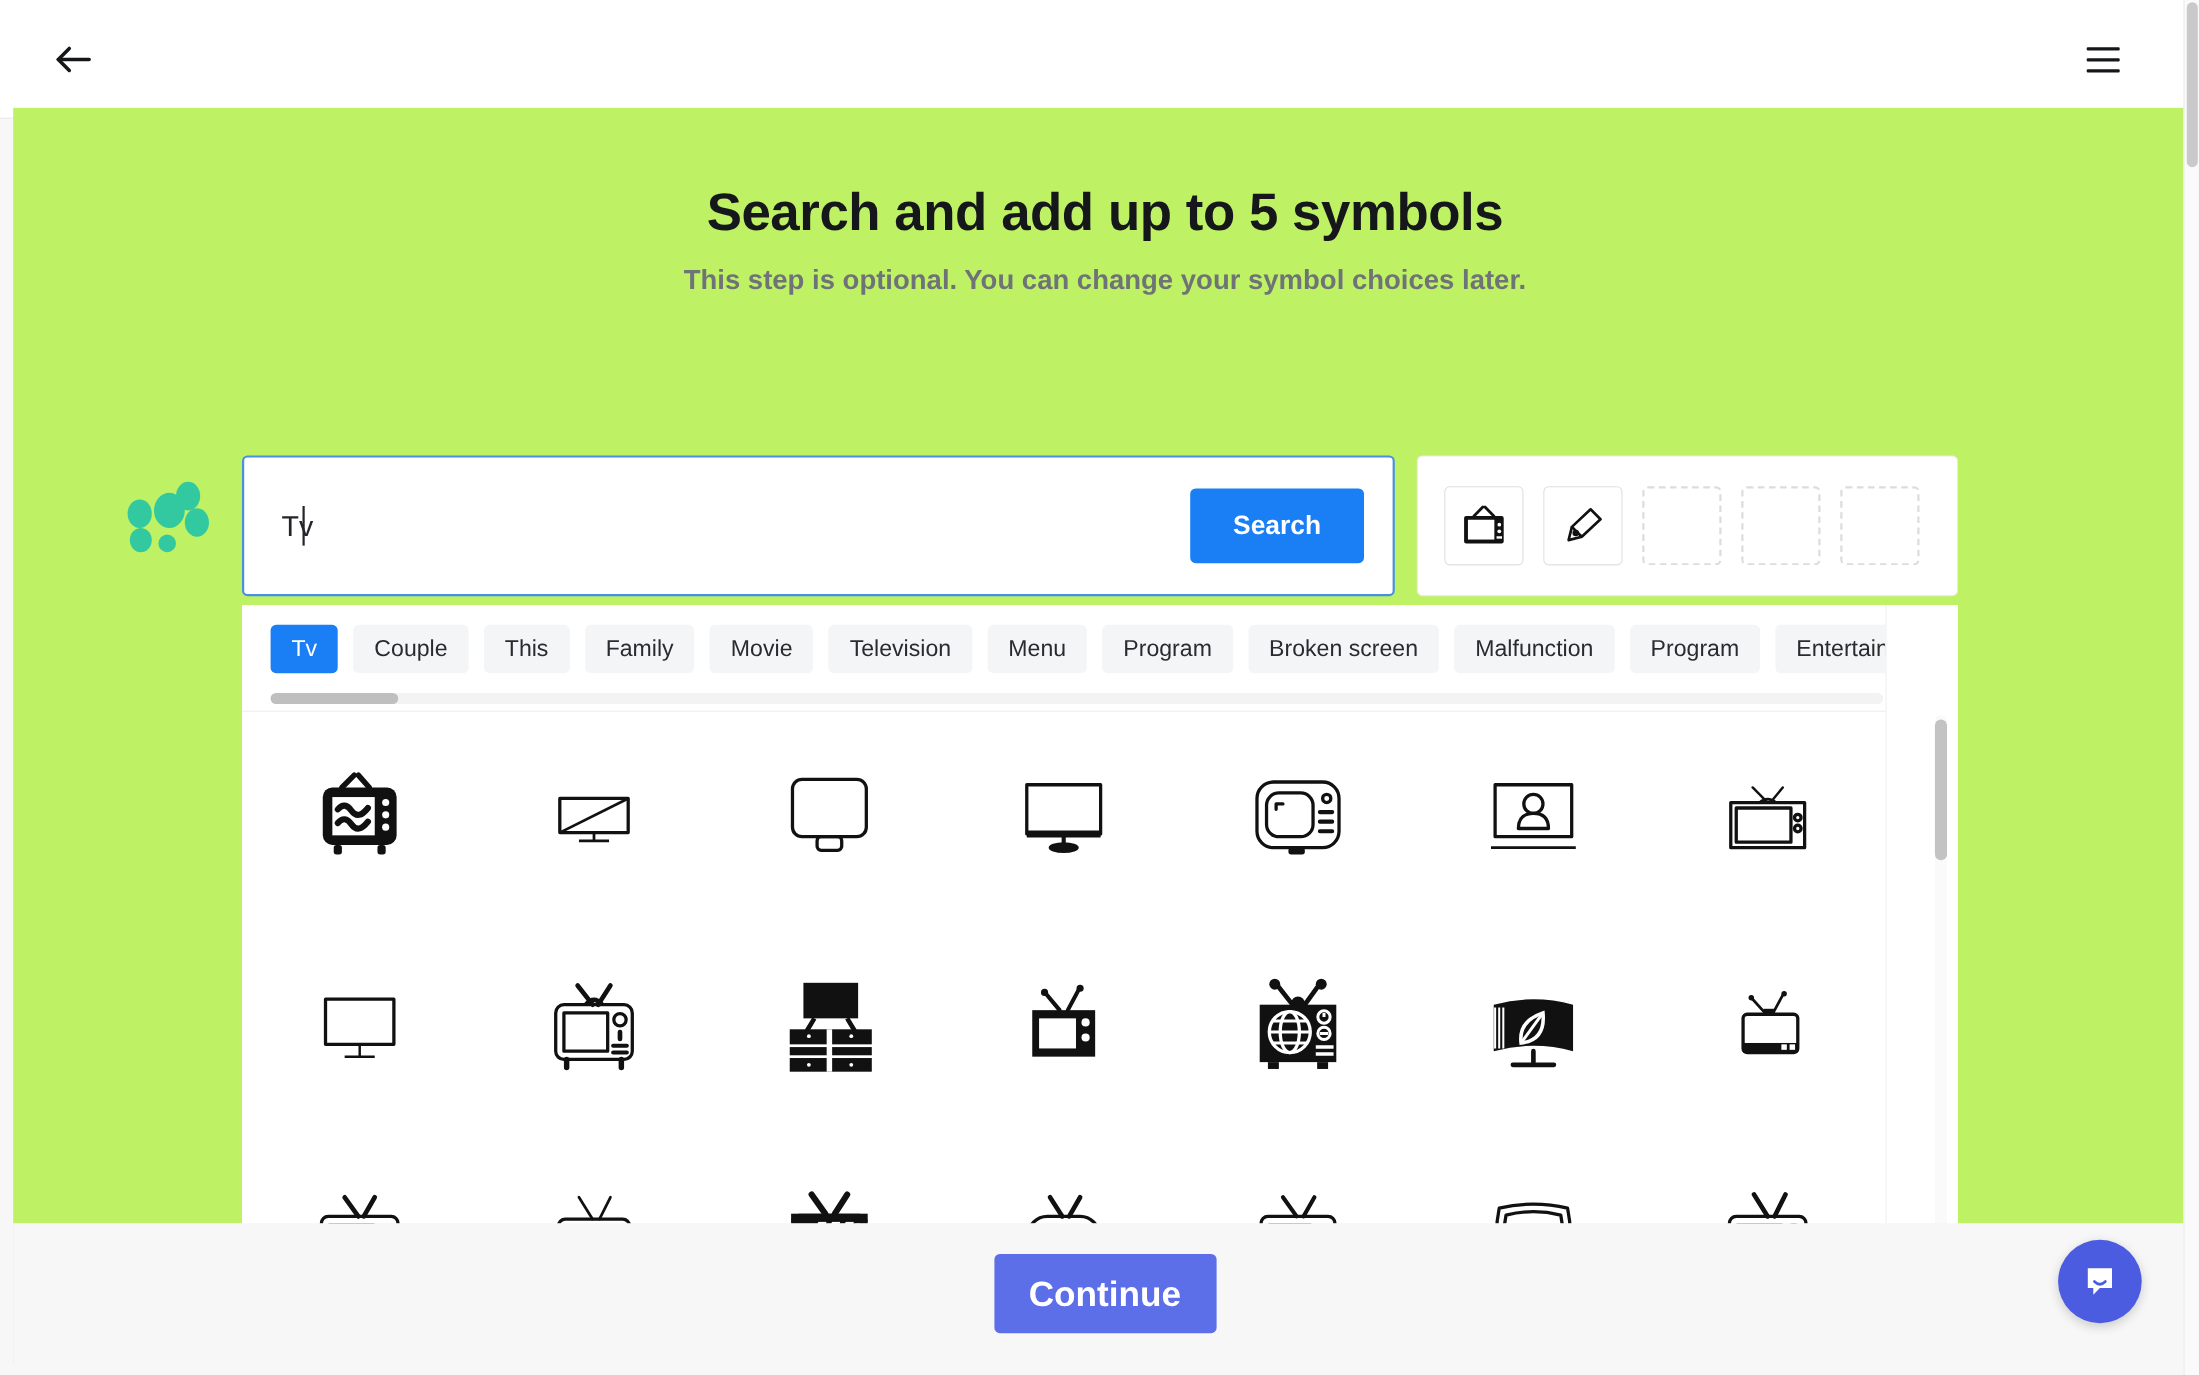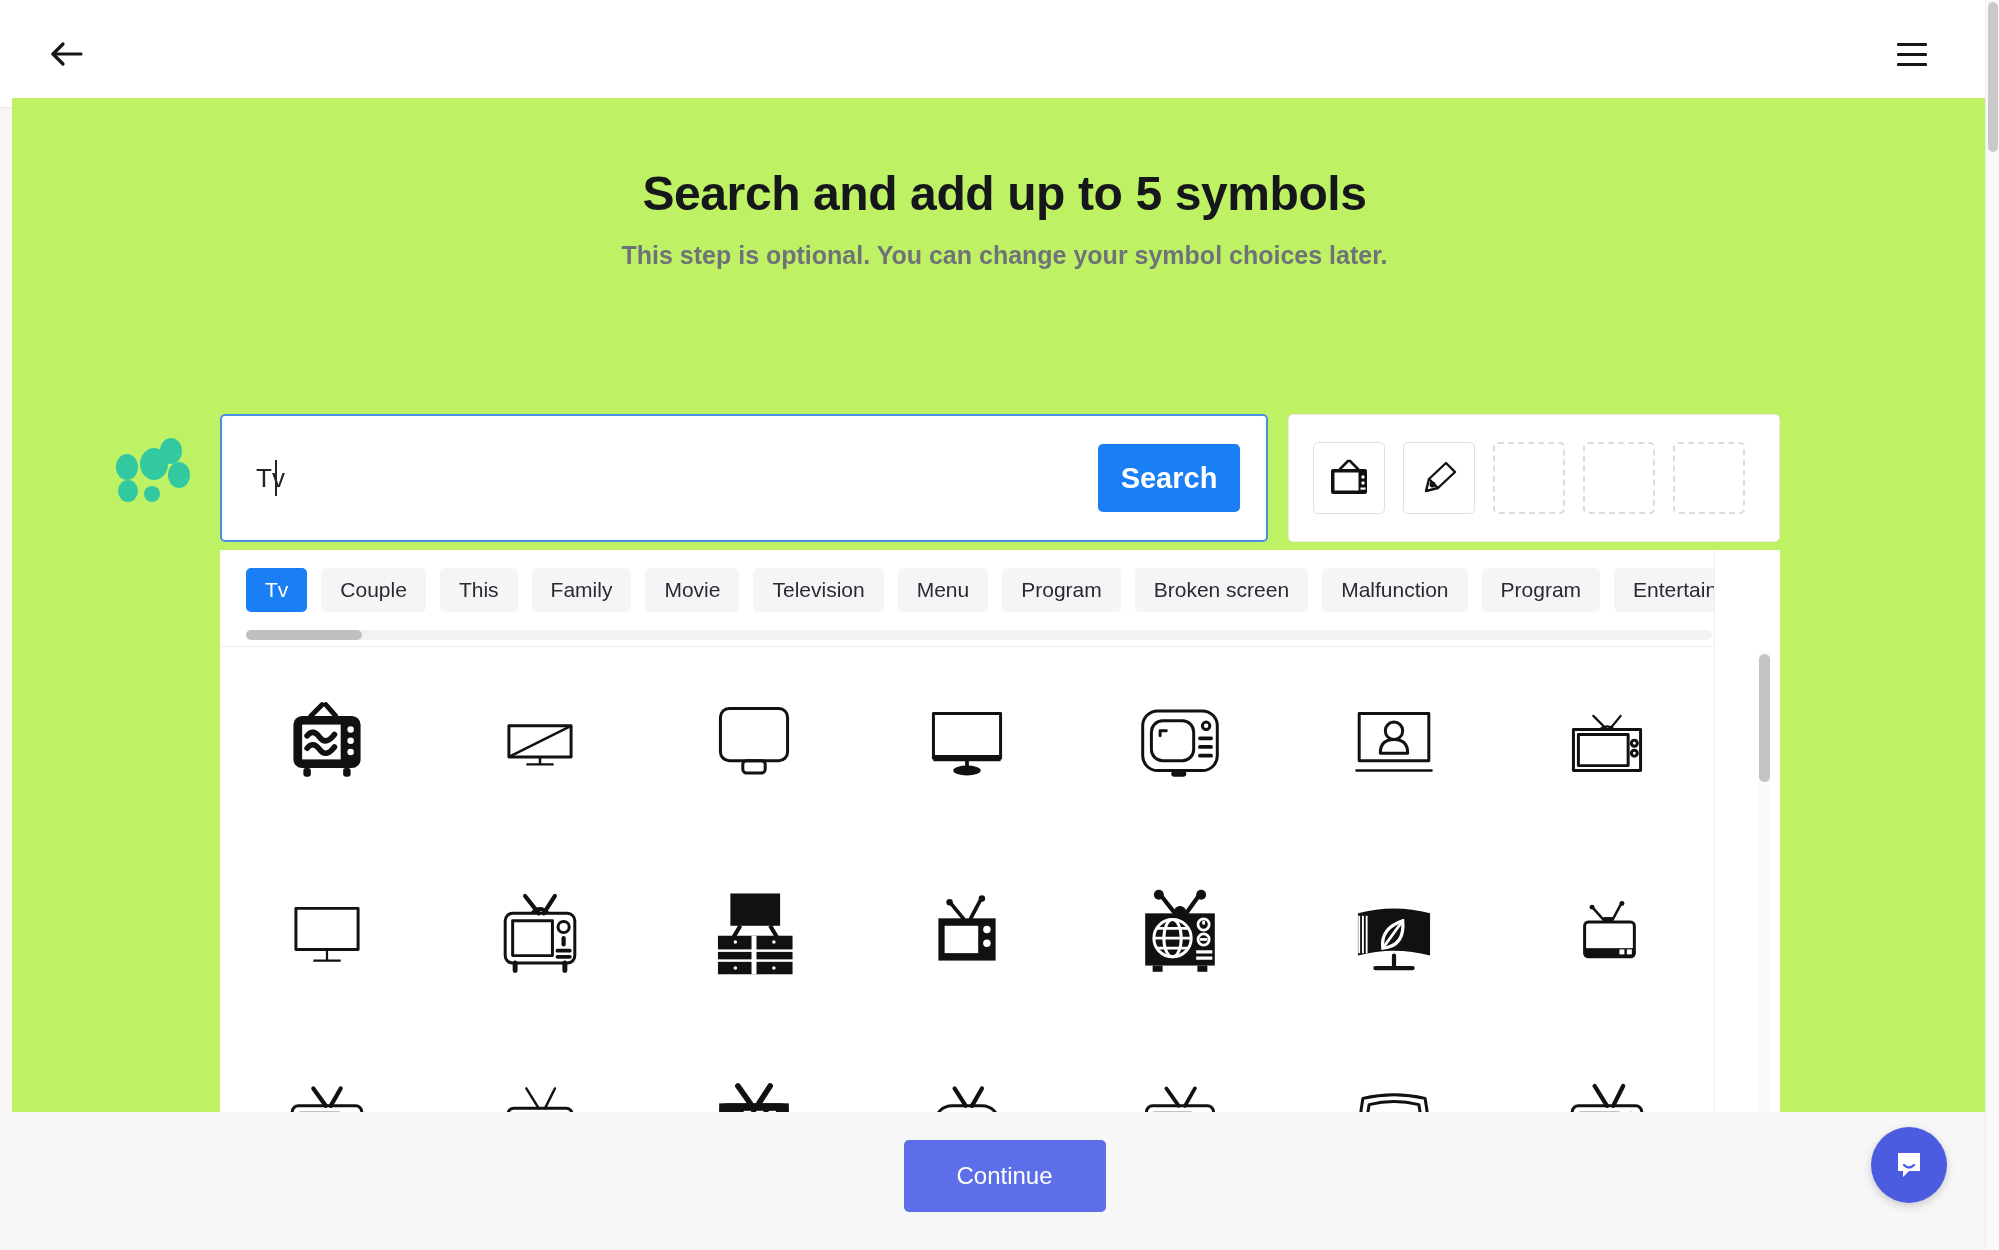--- a/index.html
+++ b/index.html
@@ -86,25 +86,25 @@
     font-family: "Liberation Sans", sans-serif;
     font-size: 26px; color: #232428;
     padding: 0 34px;
   }
   .caret {
     position: absolute; left: 263px; top: 362px;
     width: 2px; height: 36px; background: #232428;
   }
   .search-btn {
     margin-right: 26px;
-    width: 142px; height: 68px;
+    width: 158px; height: 68px;
     background: #1a7ef5; color: #ffffff;
     border: none; border-radius: 5px;
     font-family: "Liberation Sans", sans-serif;
-    font-size: 29px; font-weight: 700;
+    font-size: 24px; font-weight: 700;
     cursor: pointer;
   }
 
   
   .slots-panel {
     position: absolute; left: 1276px; top: 316px;
     width: 492px; height: 128px;
     background: #ffffff;
     border: 1px solid #eaeaea;
     border-radius: 5px;
@@ -208,21 +208,21 @@
     width: 1985px; height: 128px;
     background: #f7f7f7;
   }
   .continue-btn {
     position: absolute; left: 50%; transform: translateX(-50%);
     top: 28px;
     width: 202px; height: 72px;
     background: #5c6ee8; color: #ffffff;
     border: none; border-radius: 5px;
     font-family: "Liberation Sans", sans-serif;
-    font-size: 24px; font-weight: 400;
+    font-size: 32px; font-weight: 700;
     cursor: pointer;
   }
 
   
   .chat-bubble {
     position: absolute; right: 50px; bottom: 37px;
     width: 76px; height: 76px; border-radius: 50%;
     background: #4c5ce0;
     display: flex; align-items: center; justify-content: center;
     cursor: pointer;

